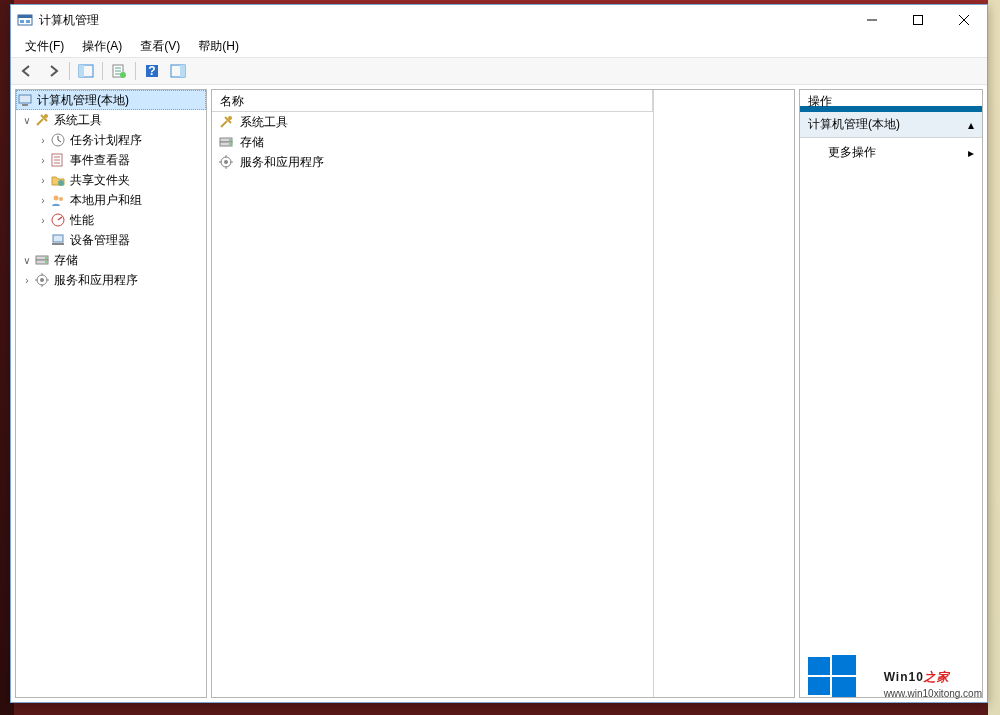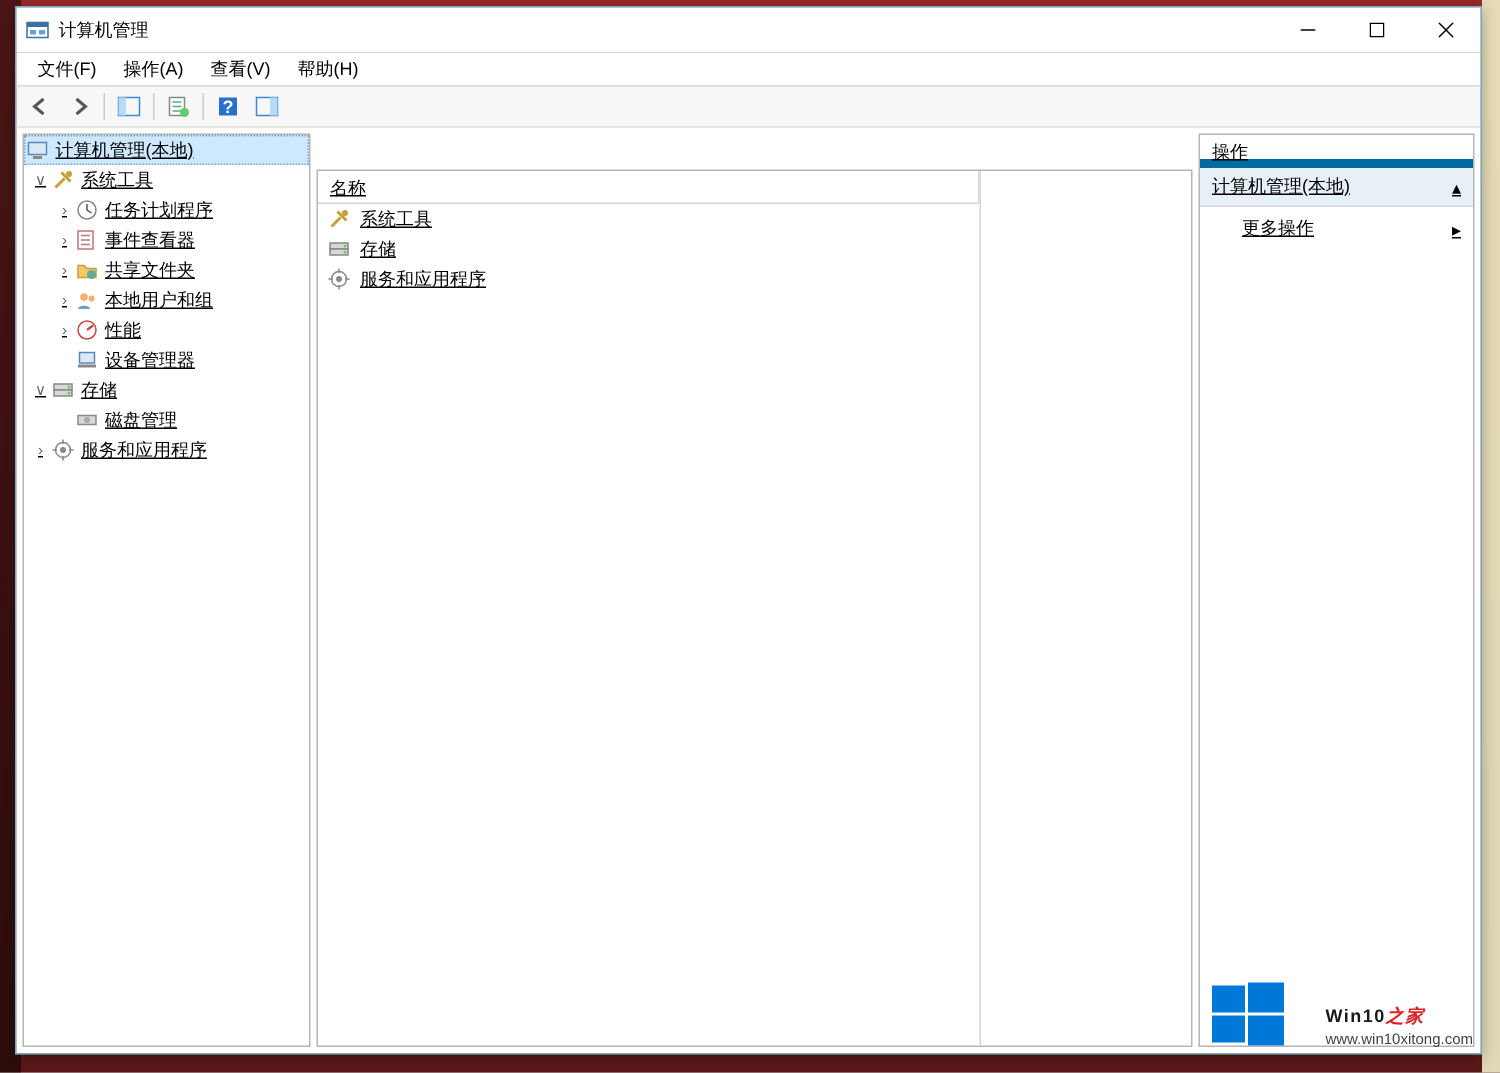--- a/index.html
+++ b/index.html
@@ -2,45 +2,45 @@
 <html><head>
 <meta charset="utf-8">
 <style>
 * { box-sizing: border-box; margin: 0; padding: 0; font-family: "Microsoft YaHei", "Segoe UI", sans-serif; font-size: 12px; }
 body { width: 1000px; height: 715px; background: #888; position: relative; overflow: hidden; }
 
 .desktop-bg { position: absolute; inset: 0; background: linear-gradient(180deg, #9a2a2a 0%, #5a1818 100%); }
 .desktop-bg::before { content: ""; position: absolute; left: 0; top: 0; bottom: 0; width: 14px; background: rgba(0,0,0,0.5); }
 .desktop-bg::after { content: ""; position: absolute; right: 0; top: 0; bottom: 0; width: 12px; background: rgba(240,240,200,0.9); }
 
-.window { position: absolute; left: 10px; top: 4px; right: 12px; bottom: 12px; background: #4d7c0f; border: 1px solid #7aa6d1; display: flex; flex-direction: column; box-shadow: 0 2px 10px rgba(0,0,0,0.3); }
+.window { position: absolute; left: 10px; top: 4px; right: 12px; bottom: 12px; background: #737373; border: 1px solid #7aa6d1; display: flex; flex-direction: column; box-shadow: 0 2px 10px rgba(0,0,0,0.3); }
 
 .titlebar { height: 30px; display: flex; align-items: center; padding-left: 6px; background: #fff; }
 .titlebar .app-icon { width: 16px; height: 16px; margin-right: 6px; }
 .titlebar .title { flex: 1; color: #000; }
 .titlebar .win-btns { display: flex; }
 .titlebar .win-btn { width: 46px; height: 30px; display: flex; align-items: center; justify-content: center; color: #000; }
 
 .menubar { height: 22px; display: flex; align-items: center; gap: 2px; padding: 0 6px; background: #fff; }
 .menubar .menu-item { padding: 2px 8px; cursor: default; }
 
 .toolbar { height: 28px; display: flex; align-items: center; padding: 0 4px; background: #f7f7f7; border-top: 1px solid #e5e5e5; border-bottom: 1px solid #e5e5e5; gap: 2px; }
 .toolbar .tb-btn { width: 24px; height: 22px; display: flex; align-items: center; justify-content: center; border: 1px solid transparent; }
 .toolbar .tb-sep { width: 1px; height: 18px; background: #ccc; margin: 0 2px; }
 
-.body-area { flex: 1; display: flex; padding: 4px; gap: 4px; background: #fff; min-height: 0; text-decoration: underline; }
+.body-area { flex: 1; display: flex; padding: 4px; gap: 4px; background: #fff; min-height: 0; }
 
 .tree-pane { width: 192px; border: 1px solid #b5b5b5; overflow: auto; background: #fff; }
 .tree-row { display: flex; align-items: center; height: 20px; white-space: nowrap; cursor: default; }
 .tree-row.selected { background: #cde8ff; border: 1px dotted #7aa6d1; height: 20px; }
 .tree-toggle { width: 14px; text-align: center; color: #666; font-size: 10px; }
 .tree-icon { width: 16px; height: 16px; margin-right: 4px; display: inline-flex; align-items: center; justify-content: center; }
 .tree-indent { display: inline-block; }
 
-.list-pane { flex: 1; border: 1px solid #b5b5b5; background: #fff; display: flex; flex-direction: column; min-width: 0; margin-top: 24px; }
+.list-pane { flex: 1; border: 1px solid #b5b5b5; background: #fff; display: flex; flex-direction: column; min-width: 0; }
 .list-header { height: 22px; display: flex; border-bottom: 1px solid #d4d4d4; background: #fff; }
 .list-header .col { flex: 1; padding: 3px 8px; border-right: 1px solid #d4d4d4; }
 .list-body { flex: 1; overflow: auto; }
 .list-row { display: flex; align-items: center; height: 20px; padding-left: 6px; }
 .list-row .li-icon { width: 16px; height: 16px; margin-right: 6px; }
 
 .actions-pane { width: 184px; border: 1px solid #b5b5b5; background: #fff; display: flex; flex-direction: column; }
 .actions-header { height: 22px; padding: 3px 8px; background: #fff; border-bottom: 6px solid #0369a1; }
 .actions-group-title { background: #e8f0f7; padding: 4px 8px; display: flex; align-items: center; justify-content: space-between; border-bottom: 1px solid #d4d4d4; }
 .actions-item { padding: 6px 8px 6px 28px; display: flex; align-items: center; justify-content: space-between; cursor: default; }
@@ -244,30 +244,20 @@
             <svg width="16" height="16">
               <rect x="2" y="4" width="12" height="4" fill="#d8d8d8" stroke="#888"></rect>
               <rect x="2" y="8" width="12" height="4" fill="#d8d8d8" stroke="#888"></rect>
               <circle cx="12" cy="6" r="1" fill="#6c6"></circle>
               <circle cx="12" cy="10" r="1" fill="#6c6"></circle>
             </svg>
           </span>
         <span>存储</span>
       </div>
 
-      <div class="tree-row">
-        <span class="tree-indent" style="width:34px"></span>
-        <span class="tree-icon">
-            <svg width="16" height="16">
-              <rect x="2" y="5" width="12" height="6" fill="#d8d8d8" stroke="#888"></rect>
-              <circle cx="8" cy="8" r="2" fill="#aaa"></circle>
-            </svg>
-          </span>
-        <span>磁盘管理</span>
-      </div>
 
       <div class="tree-row">
         <span class="tree-indent" style="width:4px"></span>
         <span class="tree-toggle">›</span>
         <span class="tree-icon">
             <svg width="16" height="16">
               <circle cx="8" cy="8" r="5" fill="none" stroke="#888"></circle>
               <circle cx="8" cy="8" r="2" fill="#888"></circle>
               <path d="M8 1v3M8 12v3M1 8h3M12 8h3" stroke="#888"></path>
             </svg>

